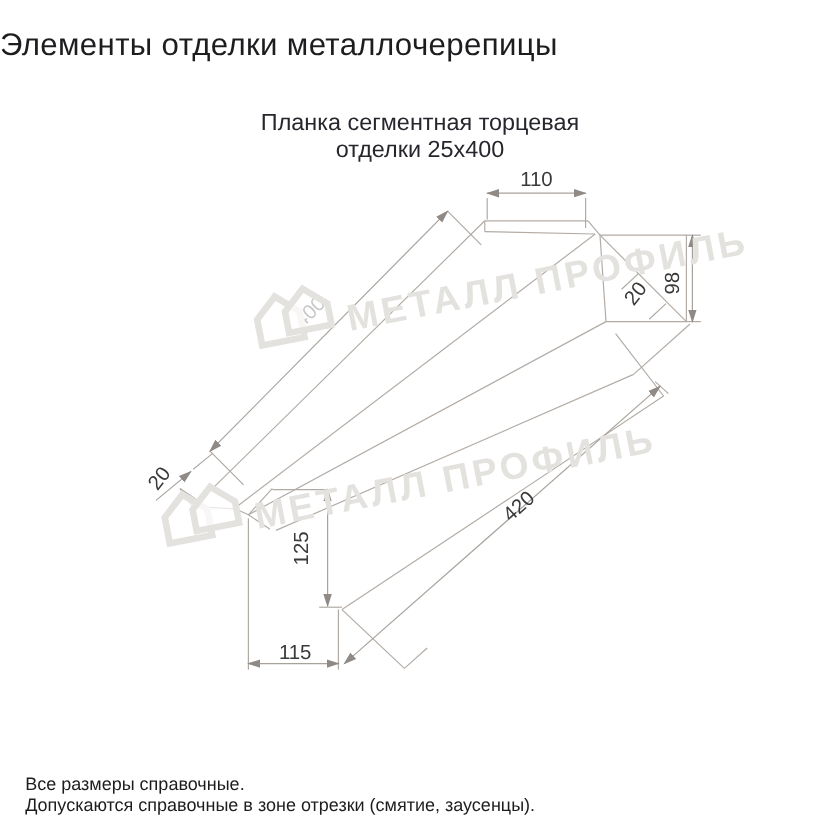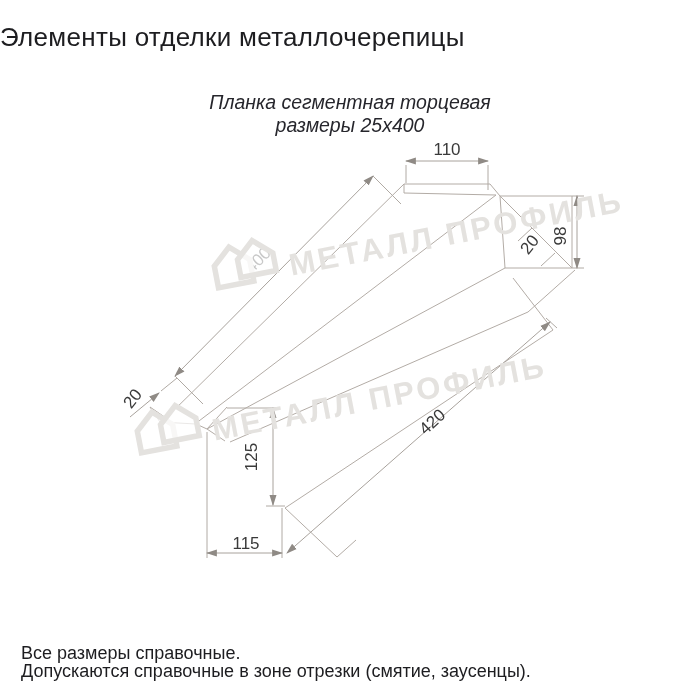--- a/index.html
+++ b/index.html
@@ -6,43 +6,43 @@
   body{
     width:700px;height:700px;background:#ffffff;position:relative;overflow:hidden;
     font-family:"Liberation Sans",sans-serif;
   }
   .title{
     position:absolute;top:22px;left:0;width:700px;text-align:left;
     font-size:26px;color:#1d1d20;letter-spacing:.3px;
   }
   .subtitle{
     position:absolute;top:91px;left:0;width:700px;text-align:center;
-    font-size:19.5px;line-height:23px;color:#26262c;font-style:italic;
+    font-size:19.5px;line-height:23px;color:#26262c;
   }
   .notes{
     position:absolute;left:21px;top:645px;
-    font-size:18px;line-height:17.5px;color:#1d1d20;
+    font-size:15px;line-height:17.5px;color:#1d1d20;
   }
   svg.draw{position:absolute;left:0;top:0;}
   .pl{stroke:#b3aca6;stroke-width:1;fill:none;}
   .xt{stroke:#b0aaa4;stroke-width:1;fill:none;}
   .dim{stroke:#a8a29c;stroke-width:1;fill:none;}
   .lab{fill:#3a3a3a;font-size:17px;font-family:"Liberation Sans",sans-serif;}
   .wmt{fill:#e4e2df;font-size:31px;font-weight:bold;letter-spacing:3px;
        font-family:"Liberation Sans",sans-serif;}
   .wmh{stroke:#e4e2df;stroke-width:5.5;fill:#ffffff;fill-opacity:.72;}
 </style>
 </head>
 <body>
 
 <div class="title">Элементы отделки металлочерепицы</div>
 
 <div class="subtitle">
   <div>Планка сегментная торцевая</div>
-  <div>размеры 25х400</div>
+  <div>отделки 25х400</div>
 </div>
 
 <svg class="draw" width="700" height="700" viewBox="0 0 700 700">
   <defs>
     <marker id="arr" viewBox="0 0 10 10" refX="9" refY="5" markerWidth="11" markerHeight="11" orient="auto-start-reverse">
       <path d="M0,1.8 L10,5 L0,8.2 Z" fill="#8f8a85"></path>
     </marker>
   </defs>
 
   <g>

